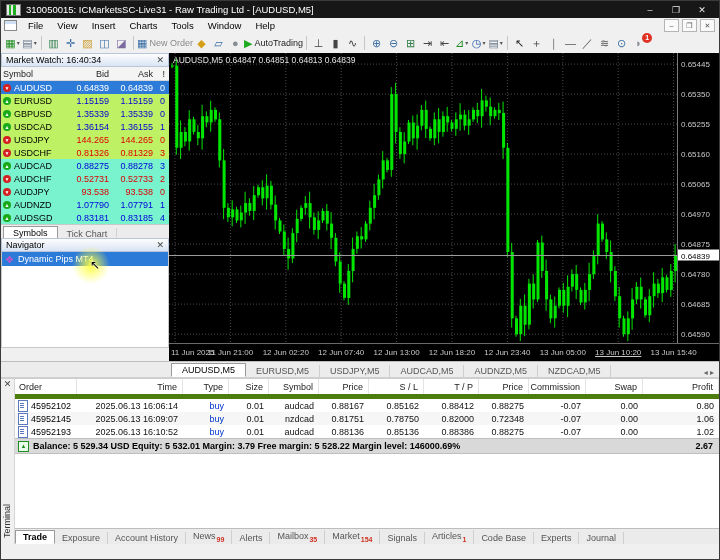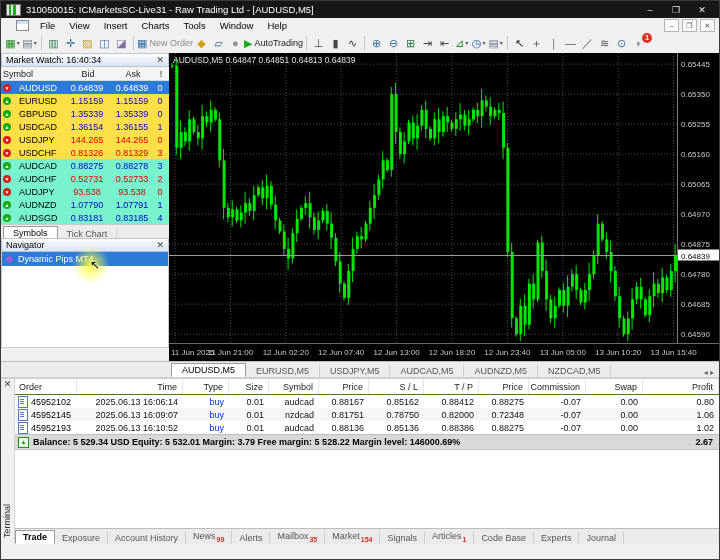--- a/index.html
+++ b/index.html
@@ -6,21 +6,21 @@
   #app{position:relative;width:720px;height:560px;background:#f0f0f0;overflow:hidden;
        border:1px solid #3a3a3a;box-sizing:border-box;font-size:10px;color:#000;}
   
   .titlebar{position:absolute;left:0;top:0;right:0;height:17px;background:#171717;color:#fff;
             display:flex;align-items:center;gap:5px;padding:0 5px;font-size:9.5px;}
   .appicon{width:13px;height:10px;background:#e9e9e9;border:1px solid #777;
            background-image:linear-gradient(90deg,transparent 2px,#1fae1f 2px,#1fae1f 4px,transparent 4px,transparent 6px,#1fae1f 6px,#1fae1f 9px,transparent 9px);}
   .win-controls{margin-left:auto;display:flex;gap:2px;}
   .win-btn{width:24px;height:15px;display:flex;align-items:center;justify-content:center;color:#e8e8e8;font-size:9px;}
   
-  .menubar{position:absolute;left:12px;top:17px;right:0;height:15px;background:#f0f0f0;display:flex;
+  .menubar{position:absolute;left:0;top:17px;right:0;height:15px;background:#f0f0f0;display:flex;
            align-items:center;font-size:9.5px;border-bottom:1px solid #e3e3e3;}
   .mdi-icon{width:11px;height:9px;border:1px solid #888;background:linear-gradient(#cfe0f5 3px,#fff 3px);margin:0 4px 0 3px;}
   .menu-item{padding:1px 7px;}
   .mdi-controls{margin-left:auto;display:flex;gap:3px;padding-right:4px;color:#555;}
   .mdi-btn{width:13px;height:11px;border:1px solid #b5b5b5;background:#fafafa;font-size:7px;
            display:flex;align-items:center;justify-content:center;}
   
   .toolbar{position:absolute;left:0;top:32px;right:0;height:20px;background:#f0f0f0;display:flex;
            align-items:center;padding-left:3px;border-bottom:1px solid #d6d6d6;}
   .tbi{height:16px;min-width:17px;display:flex;align-items:center;justify-content:center;
@@ -32,25 +32,25 @@
          width:10px;height:10px;font-size:7px;display:flex;align-items:center;justify-content:center;font-weight:bold;}
   
   .panel-header{height:14px;background:linear-gradient(#fdfdfd,#d9e4f4);border:1px solid #b9c6da;
                 display:flex;align-items:center;padding:0 4px;font-size:9px;box-sizing:border-box;}
   .panel-close{margin-left:auto;color:#444;font-size:9px;}
   .mw{position:absolute;left:0;top:52px;width:168px;}
   .mw-colheader,.mw-row{display:grid;grid-template-columns:64px 46px 44px 12px;height:13px;
                         align-items:center;font-size:9px;}
   .mw-colheader{background:#f4f4f4;border-bottom:1px solid #d8d8d8;color:#222;}
   .mw-colheader span{padding:0 2px;}
-  .num{text-align:center;padding-right:2px;}
-  .mw-row .sym{display:flex;align-items:center;gap:8px;padding-left:2px;overflow:hidden;}
+  .num{text-align:right;padding-right:2px;}
+  .mw-row .sym{display:flex;align-items:center;gap:3px;padding-left:2px;overflow:hidden;}
   .dir{width:8px;height:8px;border-radius:50%;color:#fff;font-size:5px;line-height:8px;text-align:center;flex:none;}
   .dir.up{background:#18a818;} .dir.down{background:#d42020;}
-  .row-usd{background:#fde047;} .row-aud{background:#79f2ce;}
+  .row-usd{background:#bef264;} .row-aud{background:#79f2ce;}
   .row-sel{background:#2d7bd9;color:#fff !important;}
   .row-sel .num{color:#fff !important;}
   .t-blue{color:#0000d8;} .t-red{color:#de0000;}
   .minitabs{display:flex;align-items:flex-end;height:15px;background:#ececec;border-top:1px solid #c9c9c9;
             font-size:9px;padding-left:2px;}
   .minitab{padding:1px 9px;color:#555;border-right:1px solid #d2d2d2;}
   .minitab.active{background:#fff;border:1px solid #9a9a9a;border-bottom:1px solid #fff;color:#000;}
   .nav{position:absolute;left:0;top:237px;width:168px;}
   .nav-body{height:95px;background:#fff;border:1px solid #c9c9c9;border-top:none;position:relative;}
   .nav-item{height:14px;display:flex;align-items:center;gap:4px;padding-left:3px;font-size:9px;}
@@ -71,21 +71,21 @@
   .ctab-arrows{margin-left:auto;color:#666;font-size:8px;padding-right:5px;}
   
   .terminal{position:absolute;left:0;top:376px;right:0;height:165px;background:#fff;border-top:2px solid #cfcfcf;}
   .term-strip{position:absolute;left:0;top:0;width:14px;height:100%;background:#f0f0f0;border-right:1px solid #d5d5d5;box-sizing:border-box;}
   .term-close{display:block;text-align:center;font-size:9px;color:#444;height:13px;}
   .term-vlabel{position:absolute;bottom:6px;left:1px;writing-mode:vertical-rl;transform:rotate(180deg);
                font-size:9px;color:#333;}
   .term-table{position:absolute;left:14px;top:0;right:0;}
   .trow{display:grid;grid-template-columns:62px 106px 46px 40px 50px 50px 55px 55px 50px 57px 57px 1fr;
         height:13px;align-items:center;font-size:9px;}
-  .trow.header{height:15px;border-bottom:1px solid #4d7c0f;color:#222;}
+  .trow.header{height:15px;border-bottom:5px solid #4d7c0f;color:#222;}
   .trow.header .cell{border-right:1px solid #e4e4e4;height:100%;display:flex;align-items:center;justify-content:flex-end;padding-right:5px;box-sizing:border-box;}
   .trow.header .cell.first{justify-content:flex-start;padding-left:4px;}
   .cellr{text-align:right;padding-right:5px;}
   .cell-order{display:flex;align-items:center;gap:3px;padding-left:3px;}
   .doc-icon{width:8px;height:10px;background:#fff;border:1px solid #5a78c0;position:relative;flex:none;}
   .doc-icon::after{content:"";position:absolute;left:1px;top:2px;width:4px;height:1px;background:#5a78c0;box-shadow:0 2px 0 #5a78c0,0 4px 0 #5a78c0;}
   .trow.zebra{background:#f6f6f6;}
   .summary{display:flex;align-items:center;height:14px;background:#d9d9d9;border-top:1px solid #bfbfbf;
            border-bottom:1px solid #bfbfbf;font-size:9px;font-weight:bold;padding-left:3px;}
   .sum-icon{width:9px;height:9px;border:1px solid #1f8c1f;color:#1f8c1f;font-size:6px;line-height:8px;
@@ -653,21 +653,21 @@
       </svg></div>
   <div class="timeaxis" id="timeaxis">
       <span class="t-label" style="left: 2px;">11 Jun 2025</span>
       <span class="t-label" style="left: 61.4px; transform: translateX(-50%);">11 Jun 21:00</span>
       <span class="t-label" style="left: 116.8px; transform: translateX(-50%);">12 Jun 02:20</span>
       <span class="t-label" style="left: 172.2px; transform: translateX(-50%);">12 Jun 07:40</span>
       <span class="t-label" style="left: 227.6px; transform: translateX(-50%);">12 Jun 13:00</span>
       <span class="t-label" style="left: 283px; transform: translateX(-50%);">12 Jun 18:20</span>
       <span class="t-label" style="left: 338.4px; transform: translateX(-50%);">12 Jun 23:40</span>
       <span class="t-label" style="left: 393.8px; transform: translateX(-50%);">13 Jun 05:00</span>
-      <span class="t-label" style="left: 449.2px; transform: translateX(-50%);">13 Jun 10:20</span>
+      <span class="t-label" style="left: 449.2px; transform: translateX(-50%); text-decoration: underline;">13 Jun 10:20</span>
       <span class="t-label" style="left: 504.6px; transform: translateX(-50%);">13 Jun 15:40</span>
     </div>
 
   <div class="chart-tabs-bar" id="chart-tabs">
       <span class="ctab active">AUDUSD,M5</span>
       <span class="ctab">EURUSD,M5</span>
       <span class="ctab">USDJPY,M5</span>
       <span class="ctab">AUDCAD,M5</span>
       <span class="ctab">AUDNZD,M5</span>
       <span class="ctab">NZDCAD,M5</span>

